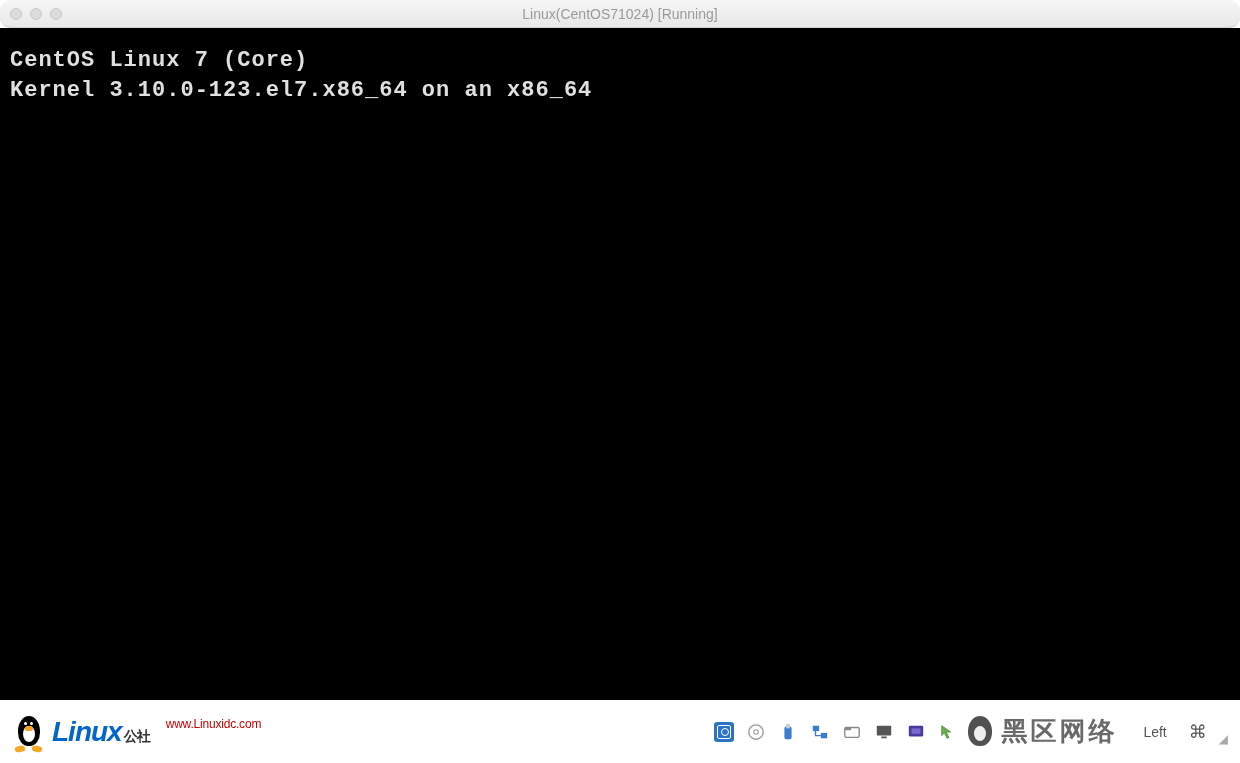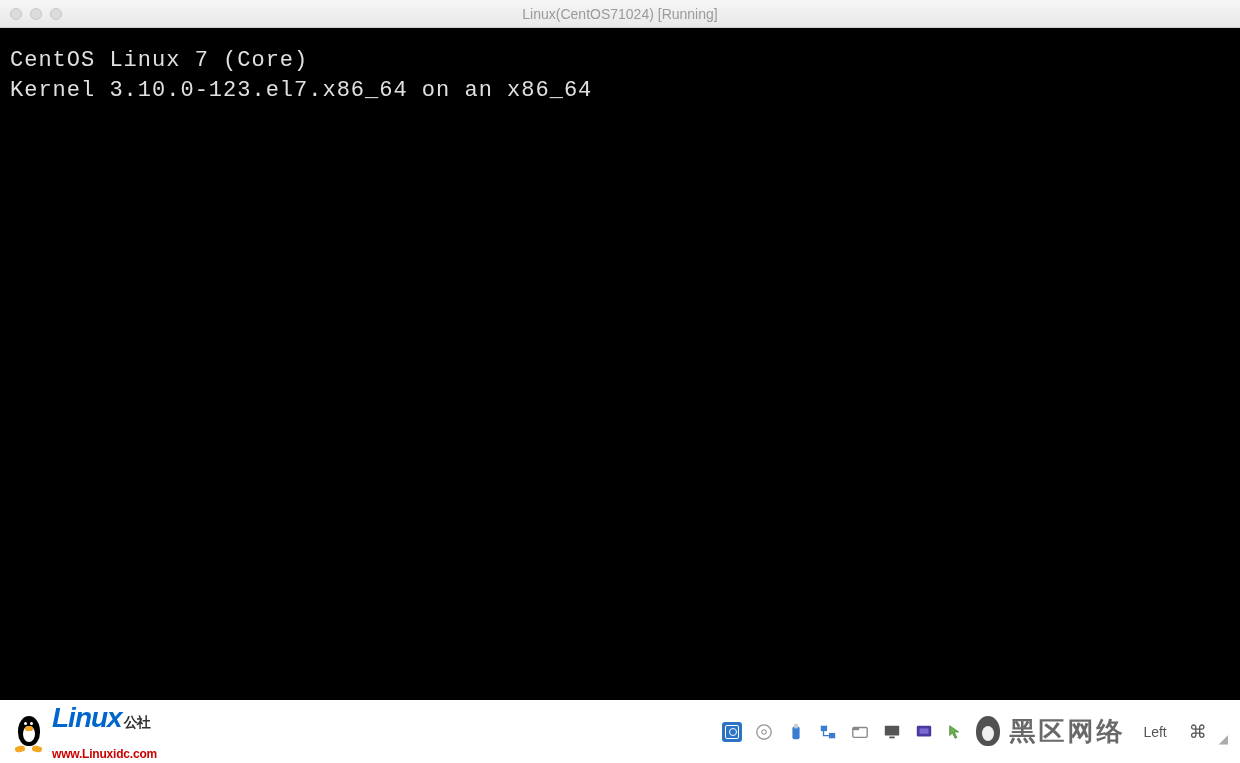--- a/index.html
+++ b/index.html
@@ -15,20 +15,21 @@
       overflow: hidden;
       position: relative;
     }
     .titlebar {
       height: 28px;
       background: linear-gradient(to bottom, #f6f6f6 0%, #e8e8e8 100%);
       border-bottom: 1px solid #d0d0d0;
       display: flex;
       align-items: center;
       position: relative;
+      border-radius: 11px;
     }
     .traffic-lights {
       display: flex;
       gap: 8px;
       padding-left: 10px;
       z-index: 2;
     }
     .traffic-light {
       width: 12px;
       height: 12px;
@@ -47,21 +48,21 @@
     }
     .terminal {
       background: #000000;
       height: 672px;
       padding: 18px 10px 10px 10px;
       font-family: "Courier New", "Lucida Console", monospace;
       font-size: 22px;
       color: #e0e0e0;
       line-height: 1.35;
       letter-spacing: 1px;
-      font-weight: normal;
+      font-weight: bold;
     }
     .terminal .line {
       white-space: pre;
     }
     .terminal .blank {
       height: 28px;
     }
     .cursor {
       display: inline-block;
       width: 14px;
@@ -133,21 +134,21 @@
       width: 10px;
       height: 6px;
       background: #f5a623;
       border-radius: 40%;
       bottom: 0;
     }
     .tux-foot.l { left: 3px; transform: rotate(-10deg); }
     .tux-foot.r { left: 20px; transform: rotate(10deg); }
     .linux-text {
       display: flex;
-      flex-direction: column;
+      flex-direction: row;
       line-height: 1;
       gap: 16px;
     }
     .linux-title {
       font-size: 28px;
       font-weight: 800;
       font-style: italic;
       color: #0066cc;
       letter-spacing: -1px;
     }
@@ -155,34 +156,34 @@
       font-size: 14px;
       font-style: normal;
       font-weight: 600;
       color: #333;
       vertical-align: baseline;
       margin-left: 2px;
     }
     .linux-url {
       font-size: 12px;
       color: #cc0000;
-      font-weight: 700;
+      font-weight: 400;
       letter-spacing: -0.2px;
     }
     .status-right {
       display: flex;
       align-items: center;
       gap: 6px;
     }
     .watermark-right {
       display: flex;
       align-items: center;
       gap: 6px;
       opacity: 0.88;
-      margin-right: 4px;
+      margin-right: 12px;
     }
     .penguin-dark {
       width: 30px;
       height: 36px;
       position: relative;
     }
     .pd-body {
       position: absolute;
       width: 24px;
       height: 30px;

